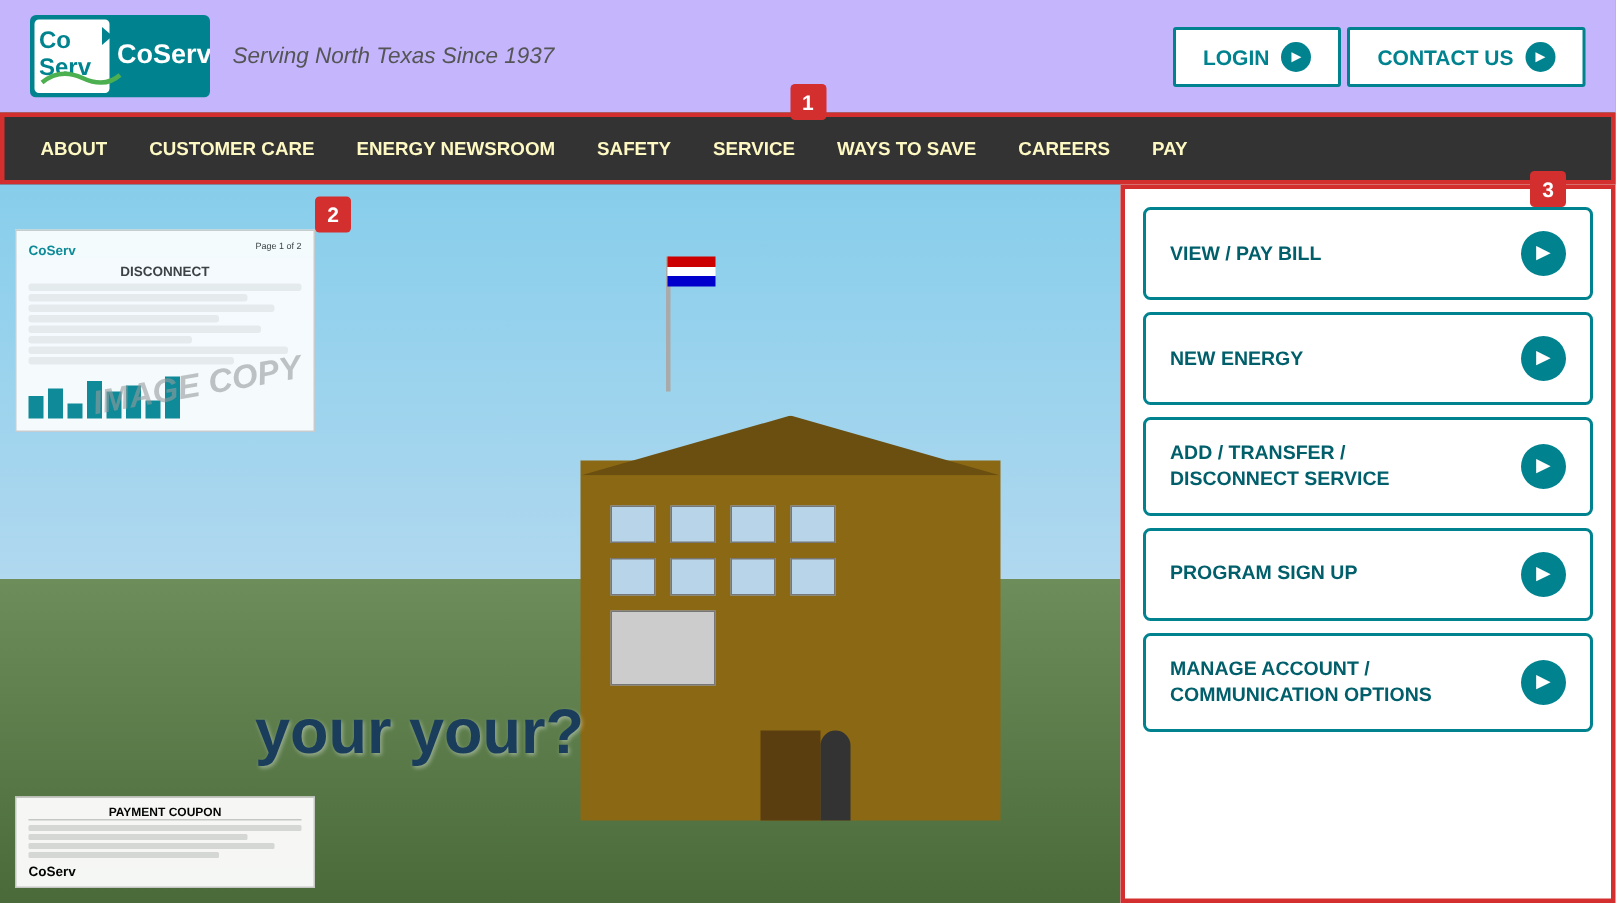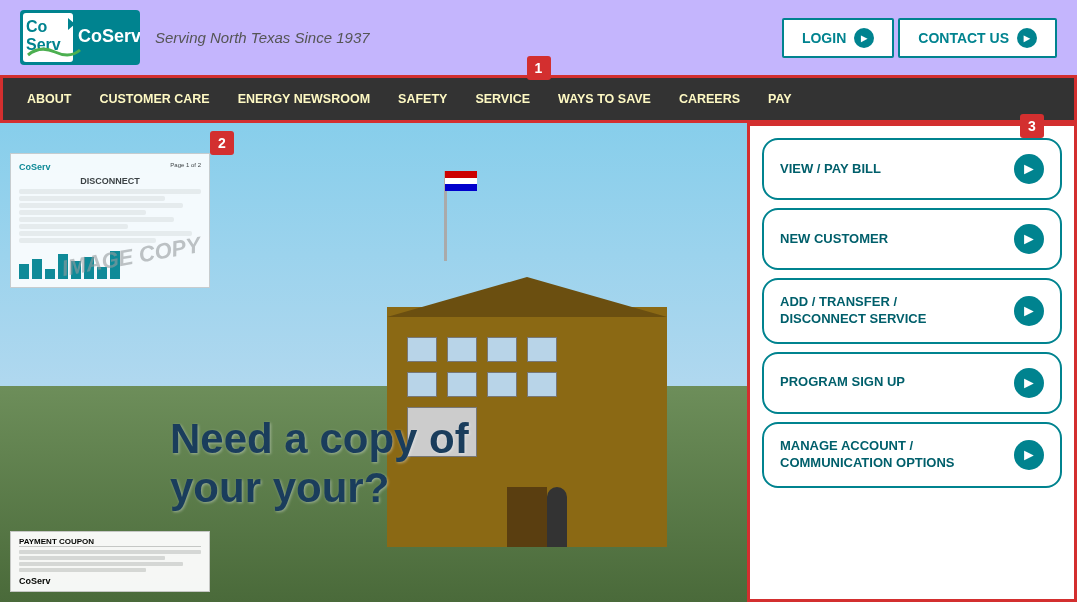--- a/index.html
+++ b/index.html
@@ -201,21 +201,21 @@
       width: 200px;
       background: #fff;
       border: 1px solid #ccc;
       padding: 5px 8px;
       font-size: 7px;
       opacity: 0.95;
     }
     .payment-coupon-title {
       font-weight: bold;
       font-size: 8px;
-      text-align: left;
+      text-align: center;
       border-bottom: 1px solid #ccc;
       margin-bottom: 3px;
     }
     .coupon-lines {
       display: flex;
       flex-direction: column;
       gap: 2px;
     }
     .coupon-line {
       background: #ddd;
@@ -232,21 +232,21 @@
       gap: 0;
       padding: 12px;
       border-left: 1px solid #ddd;
       border: 3px solid #d32f2f;
     }
     .sidebar-item {
       display: flex;
       align-items: center;
       justify-content: space-between;
       border: 2px solid #00838f;
-      border-radius: 16px;
+      border-radius: 5px;
       padding: 14px 16px;
       margin-bottom: 8px;
       cursor: pointer;
       background: #fff;
     }
     .sidebar-item-label {
       font-size: 13px;
       font-weight: bold;
       color: #005f6b;
       line-height: 1.3;
@@ -376,21 +376,20 @@
         <div class="bill-bar" style="height:22px;"></div>
         <div class="bill-bar" style="height:12px;"></div>
         <div class="bill-bar" style="height:28px;"></div>
       </div>
       <div class="image-copy-text">IMAGE COPY</div>
     </div>
 
     <div class="badge-2">2</div>
 
     <div style="position:absolute; bottom:90px; left:170px; font-size:42px; font-weight:900; color:#1a3d5c; line-height:1.15; text-shadow:1px 1px 3px rgba(255,255,255,0.4);">
-      <div>Need a copy of</div>
       <div>your your?</div>
     </div>
 
     <div class="payment-coupon">
       <div class="payment-coupon-title">PAYMENT COUPON</div>
       <div class="coupon-lines">
         <div class="coupon-line" style="width:100%;"></div>
         <div class="coupon-line" style="width:80%;"></div>
         <div class="coupon-line" style="width:90%;"></div>
         <div class="coupon-line" style="width:70%;"></div>
@@ -404,21 +403,21 @@
   <div class="sidebar" style="position:relative;">
 
     <div class="badge-3" style="position:absolute; top:-12px; right:30px;">3</div>
 
     <div class="sidebar-item">
       <span class="sidebar-item-label">VIEW / PAY BILL</span>
       <div class="sidebar-arrow">►</div>
     </div>
 
     <div class="sidebar-item">
-      <span class="sidebar-item-label">NEW CUSTOMER</span>
+      <span class="sidebar-item-label">NEW ENERGY</span>
       <div class="sidebar-arrow">►</div>
     </div>
 
     <div class="sidebar-item">
       <span class="sidebar-item-label" style="white-space:pre-line;">ADD / TRANSFER /
 DISCONNECT SERVICE</span>
       <div class="sidebar-arrow">►</div>
     </div>
 
     <div class="sidebar-item">

